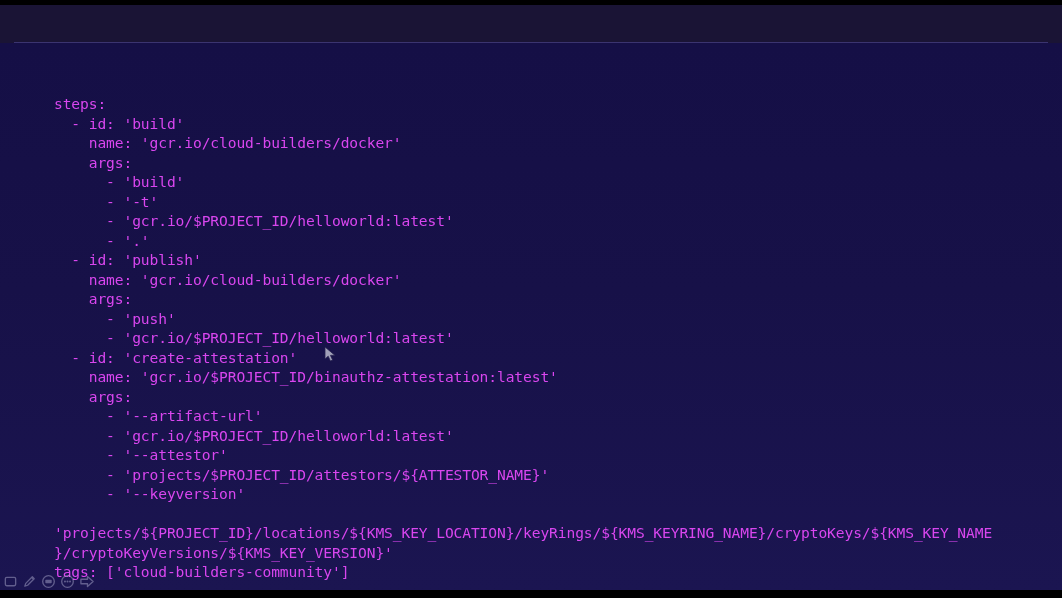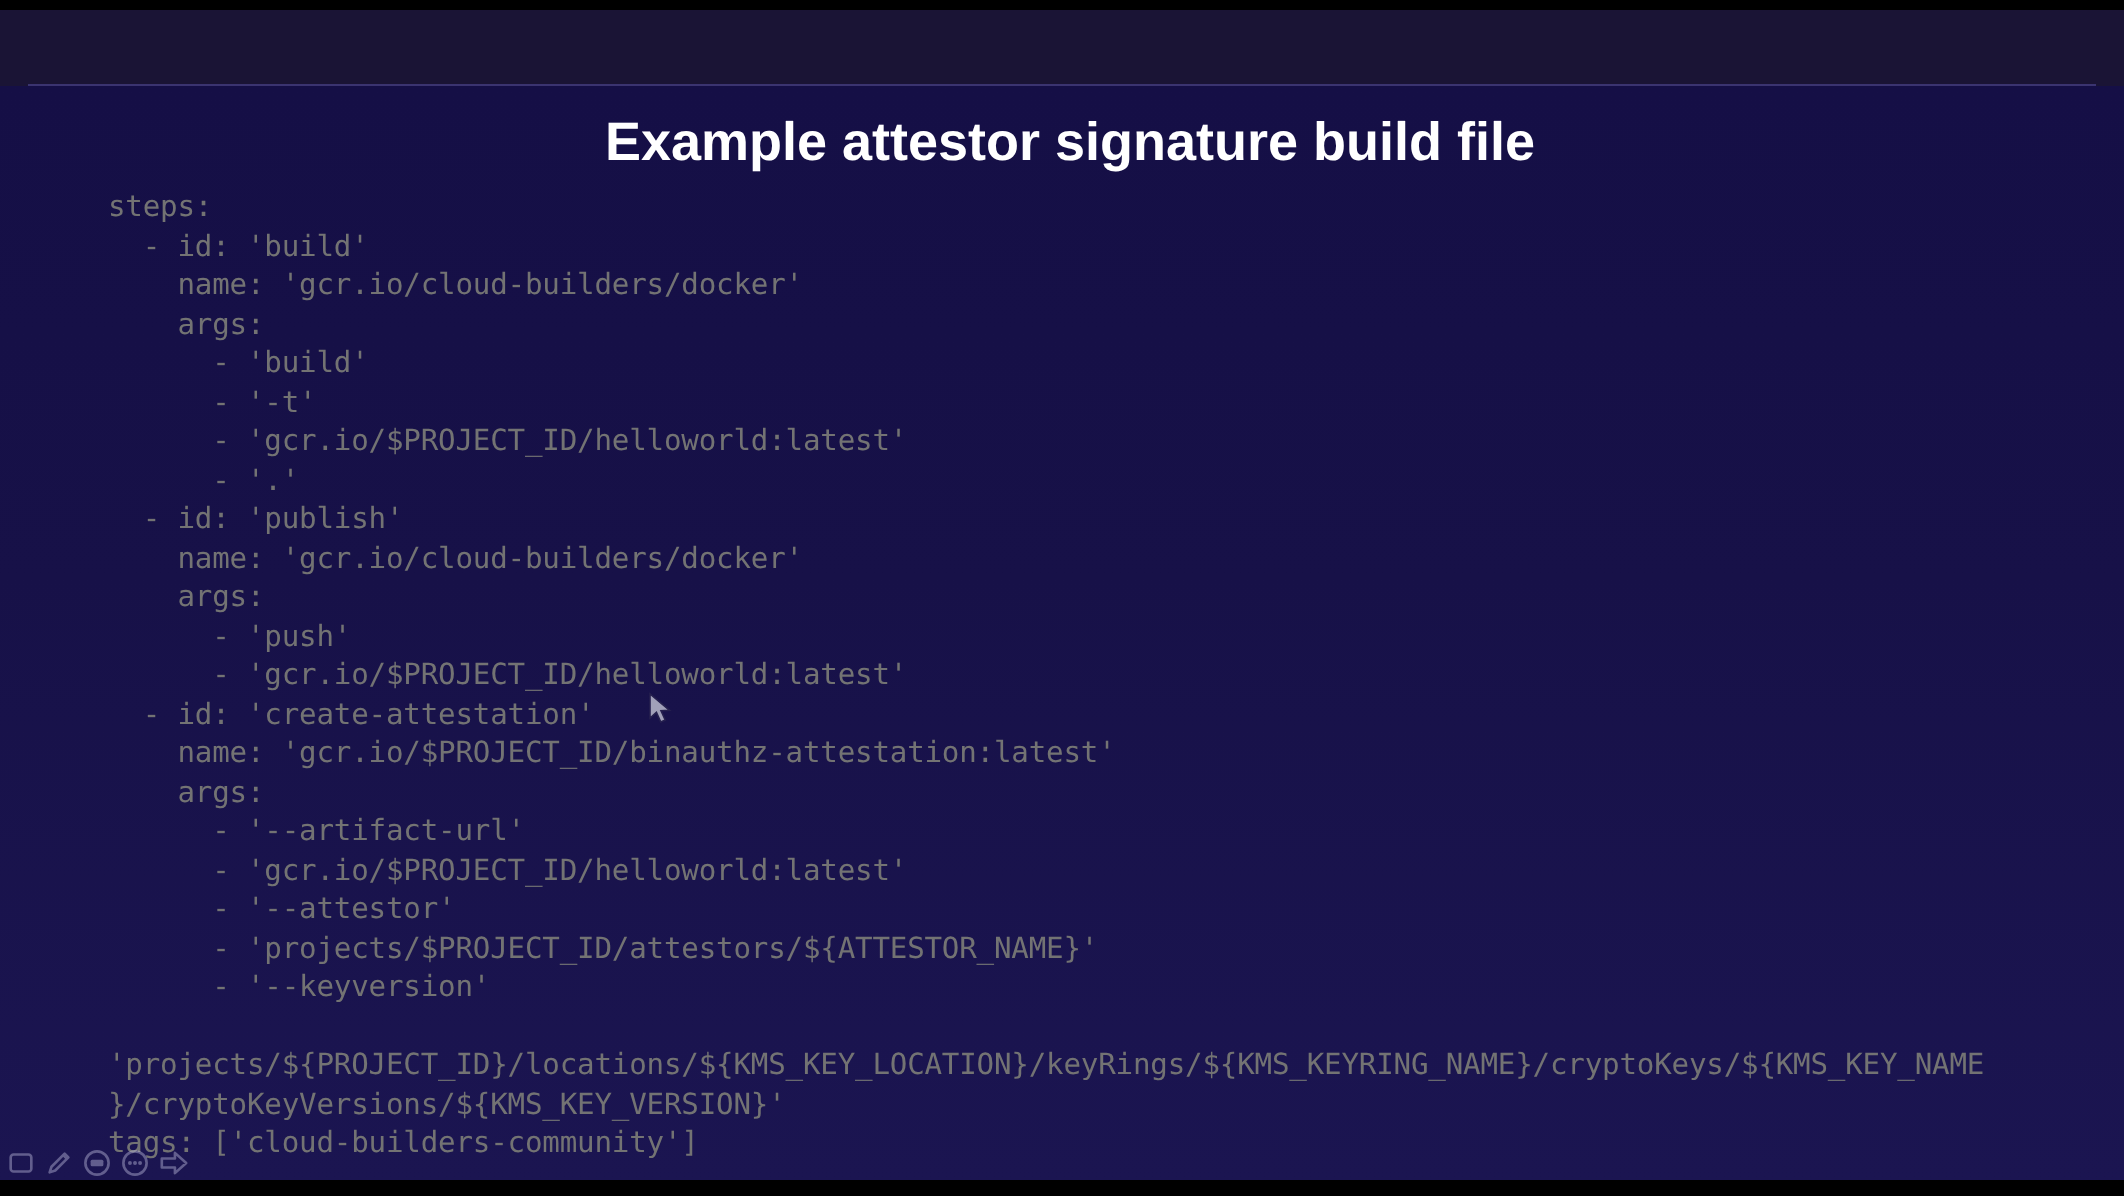--- a/index.html
+++ b/index.html
@@ -93,21 +93,21 @@
   
   #code-block {
     position: absolute;
     top: 94px;
     left: 54px;
     width: 990px;
     z-index: 12;
     font-family: "DejaVu Sans Mono", "Liberation Mono", monospace;
     font-size: 14.6px;
     line-height: 19.5px;
-    color: #737373;
+    color: #d946ef;
     white-space: pre;
     letter-spacing: -0.1px;
   }
   #code-block .line {
     white-space: pre;
     height: 19.5px;
   }
 
   
   #mouse-cursor {
@@ -144,23 +144,20 @@
 <div id="slide">
 
   <div class="letterbox top"></div>
 
   <div id="bg-shade"></div>
 
   <div id="header-band"></div>
   <div id="header-title">Binary Authorization</div>
   <div id="header-divider"></div>
 
-  <div id="slide-title">
-    <span class="t">Example attestor signature build file</span>
-  </div>
 
   <div id="code-block"><div class="line">steps:</div><div class="line">  - id: 'build'</div><div class="line">    name: 'gcr.io/cloud-builders/docker'</div><div class="line">    args:</div><div class="line">      - 'build'</div><div class="line">      - '-t'</div><div class="line">      - 'gcr.io/$PROJECT_ID/helloworld:latest'</div><div class="line">      - '.'</div><div class="line">  - id: 'publish'</div><div class="line">    name: 'gcr.io/cloud-builders/docker'</div><div class="line">    args:</div><div class="line">      - 'push'</div><div class="line">      - 'gcr.io/$PROJECT_ID/helloworld:latest'</div><div class="line">  - id: 'create-attestation'</div><div class="line">    name: 'gcr.io/$PROJECT_ID/binauthz-attestation:latest'</div><div class="line">    args:</div><div class="line">      - '--artifact-url'</div><div class="line">      - 'gcr.io/$PROJECT_ID/helloworld:latest'</div><div class="line">      - '--attestor'</div><div class="line">      - 'projects/$PROJECT_ID/attestors/${ATTESTOR_NAME}'</div><div class="line">      - '--keyversion'</div><div class="line"></div><div class="line">'projects/${PROJECT_ID}/locations/${KMS_KEY_LOCATION}/keyRings/${KMS_KEYRING_NAME}/cryptoKeys/${KMS_KEY_NAME</div><div class="line">}/cryptoKeyVersions/${KMS_KEY_VERSION}'</div><div class="line">tags: ['cloud-builders-community']</div></div>
 
   <svg id="mouse-cursor" width="13" height="17" viewBox="0 0 13 17" aria-hidden="true">
     <path d="M1 1 L1 13 L4.2 10.2 L6.4 15 L8.6 14 L6.5 9.4 L10.8 9.2 Z" fill="#cfd0de" stroke="#2a2550" stroke-width="0.8"></path>
   </svg>
 
   <div id="present-toolbar">
     <div class="tb-icon">
       <svg width="15" height="15" viewBox="0 0 16 16" aria-hidden="true">

